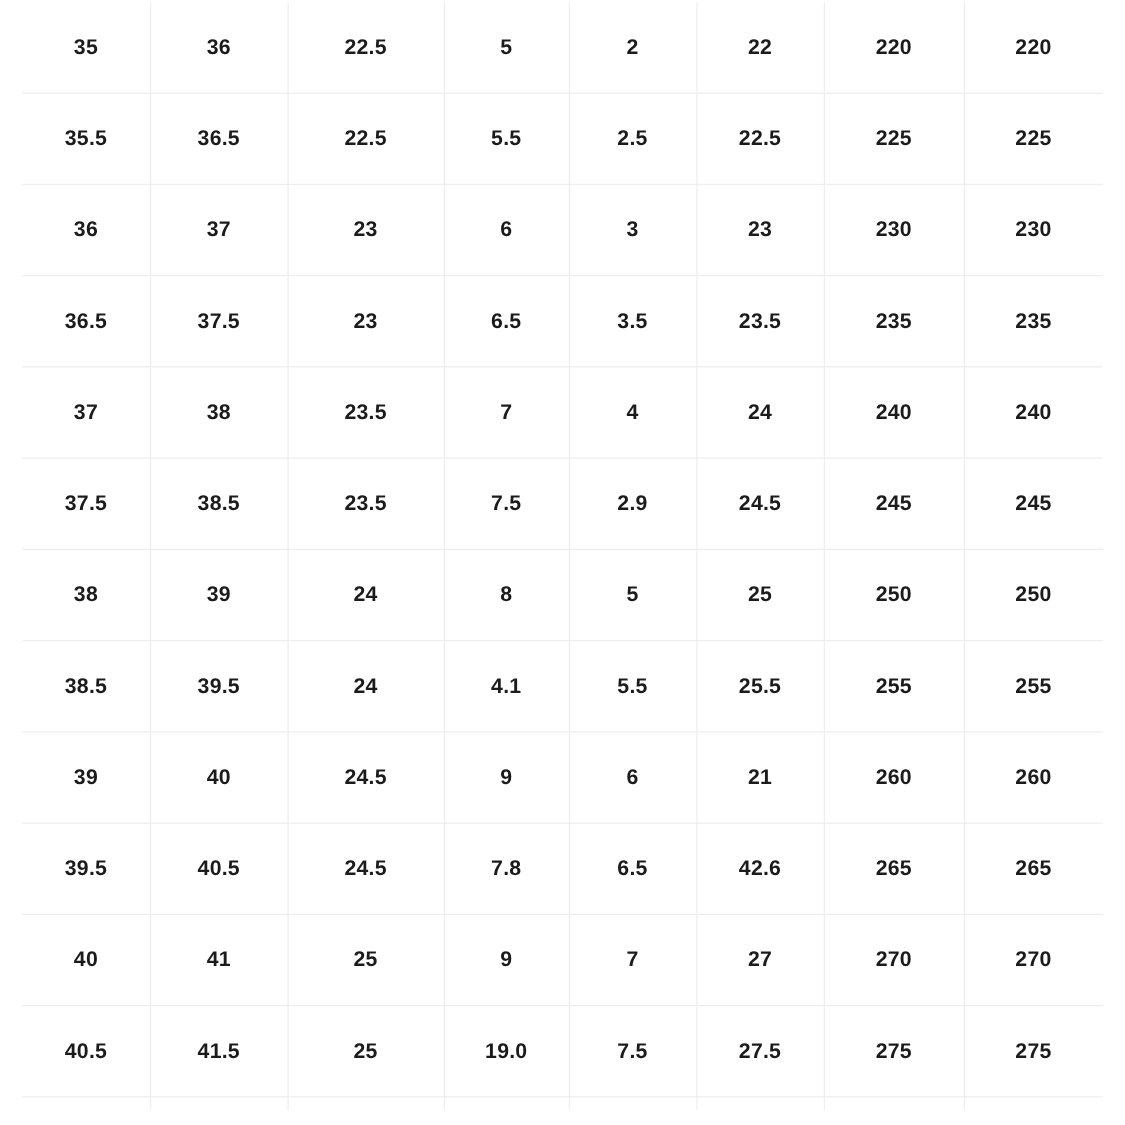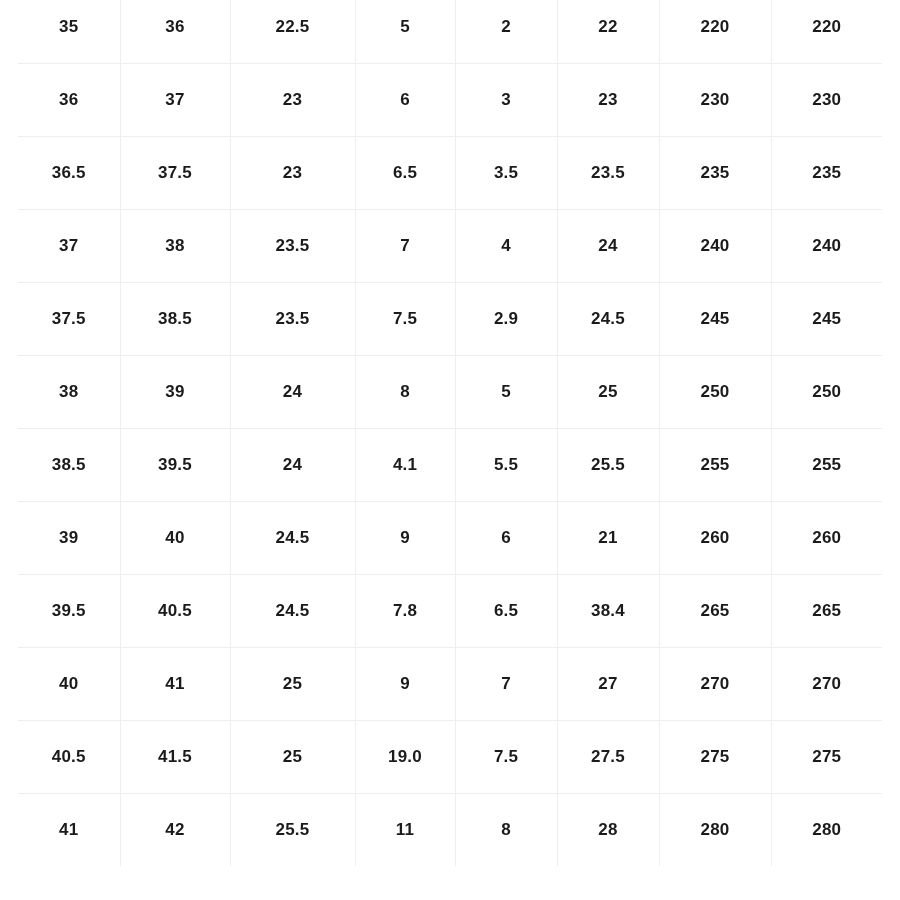--- a/index.html
+++ b/index.html
@@ -11,21 +11,21 @@
     overflow: hidden;
   }
   body {
     font-family: "Liberation Sans", sans-serif;
     color: #1a1a1a;
   }
   .table-wrap {
     width: 900px;
     height: 888px;
     box-sizing: border-box;
-    padding: 0 18px;
+    padding: 11px 18px;
     overflow: hidden;
   }
   table.size-table {
     border-collapse: collapse;
     width: 864px;
     table-layout: fixed;
     margin-top: -9px;
   }
   table.size-table td {
     height: 72px;
@@ -76,20 +76,30 @@
         <td>35</td>
         <td>36</td>
         <td>22.5</td>
         <td>5</td>
         <td>2</td>
         <td>22</td>
         <td>220</td>
         <td>220</td>
       </tr>
       <tr>
+        <td>35.5</td>
+        <td>36.5</td>
+        <td>22.5</td>
+        <td>5.5</td>
+        <td>2.5</td>
+        <td>22.5</td>
+        <td>225</td>
+        <td>225</td>
+      </tr>
+      <tr>
         <td>36</td>
         <td>37</td>
         <td>23</td>
         <td>6</td>
         <td>3</td>
         <td>23</td>
         <td>230</td>
         <td>230</td>
       </tr>
       <tr>
@@ -151,21 +161,21 @@
         <td>21</td>
         <td>260</td>
         <td>260</td>
       </tr>
       <tr>
         <td>39.5</td>
         <td>40.5</td>
         <td>24.5</td>
         <td>7.8</td>
         <td>6.5</td>
-        <td>38.4</td>
+        <td>42.6</td>
         <td>265</td>
         <td>265</td>
       </tr>
       <tr>
         <td>40</td>
         <td>41</td>
         <td>25</td>
         <td>9</td>
         <td>7</td>
         <td>27</td>

